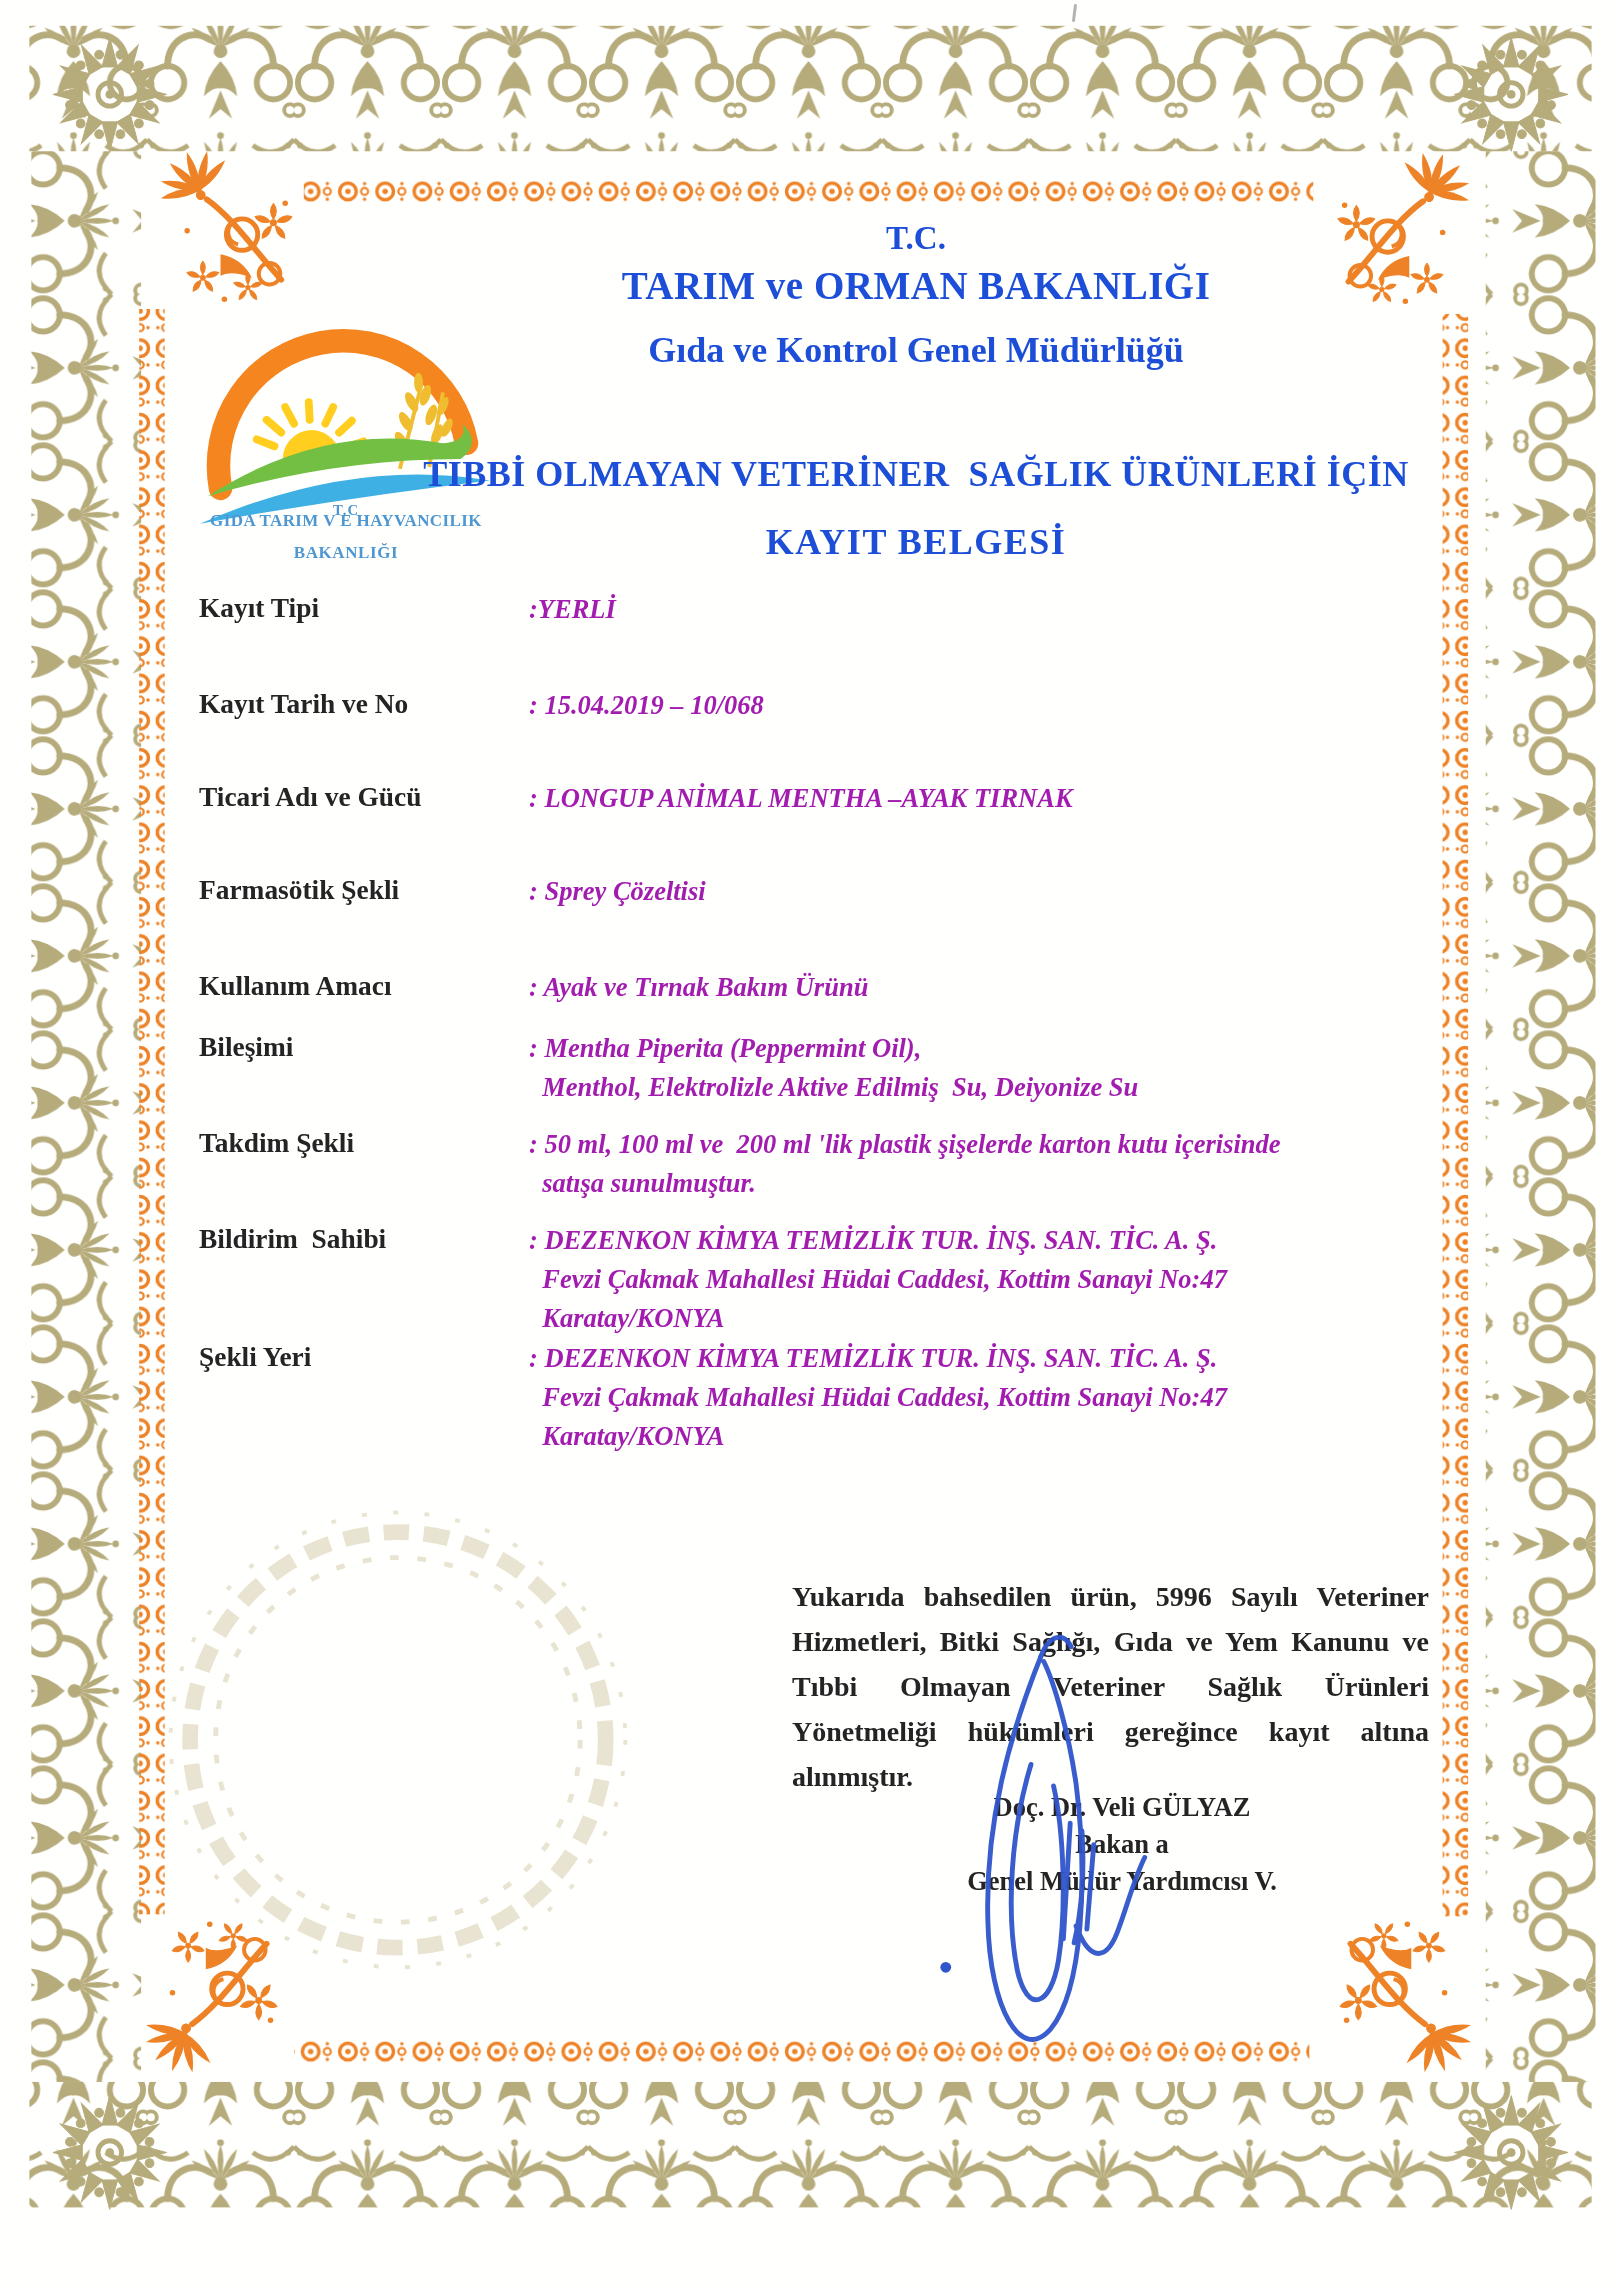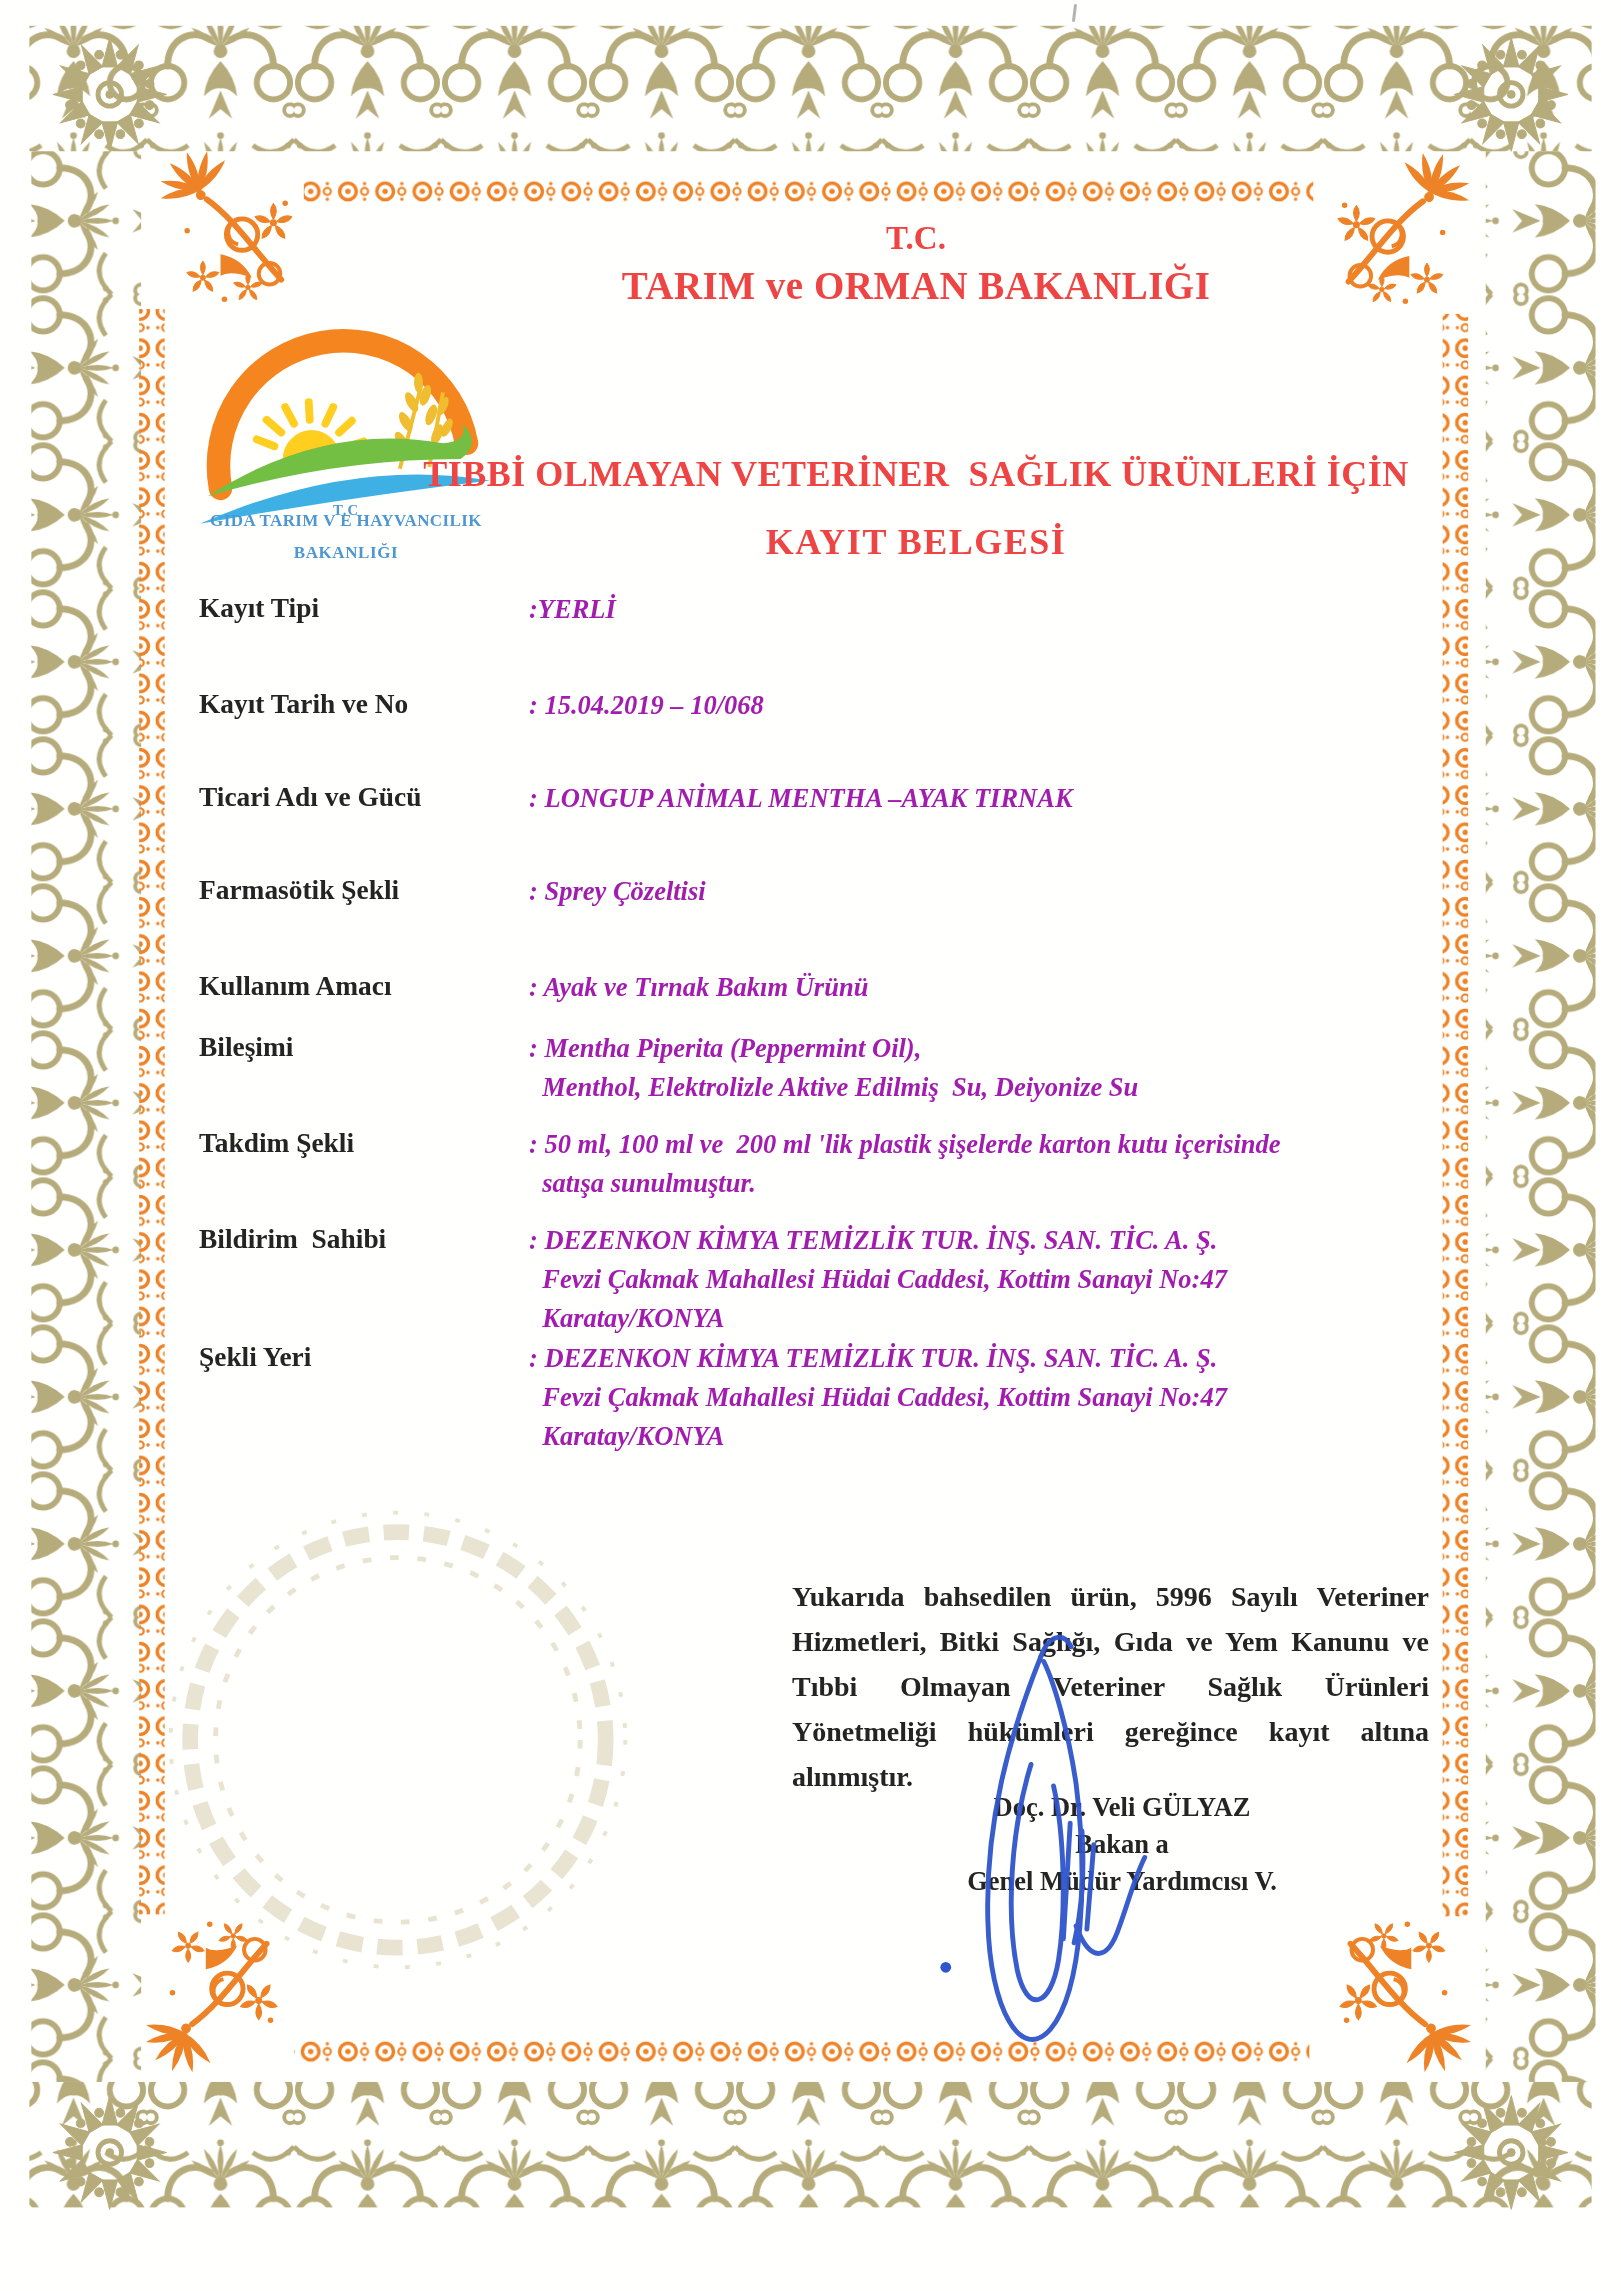--- a/index.html
+++ b/index.html
@@ -3,21 +3,21 @@
 <meta charset="utf-8">
 <style>
   html,body{margin:0;padding:0;background:#ffffff;}
   .page{position:relative;width:1621px;height:2292px;background:#fffffe;overflow:hidden;
         font-family:"Liberation Serif","DejaVu Serif",serif;color:#222;}
   .bgsvg,.sigsvg{position:absolute;left:0;top:0;pointer-events:none;}
   .bgsvg{z-index:1;}
   .textlayer{position:absolute;left:0;top:0;width:100%;height:100%;z-index:3;}
   .sigsvg{z-index:6;}
   .hline{position:absolute;left:916px;transform:translateX(-50%);white-space:pre;
-         font-weight:bold;color:#ef4444;text-align:center;}
+         font-weight:bold;color:#1d4ed8;text-align:center;}
   .h-tc{top:220px;font-size:33px;}
   .h-min{top:263px;font-size:39px;letter-spacing:0.5px;}
   .h-dir{top:329px;font-size:36px;}
   .h-t1{top:453px;font-size:36px;letter-spacing:0.5px;}
   .h-t2{top:521px;font-size:36px;letter-spacing:1.5px;}
   .frow{position:absolute;left:0;width:100%;height:0;}
   .flabel{position:absolute;left:199px;top:0;font-size:27.4px;font-weight:bold;
           color:#242424;white-space:pre;line-height:37px;text-align:right;}
   .fvalue{position:absolute;left:529px;top:0;width:921px;font-size:26.5px;font-weight:bold;
           font-style:italic;color:#a21caf;white-space:pre-wrap;line-height:39px;}
@@ -213,20 +213,21 @@
       <path d="M204 534 Q360 466 500 490 Q350 508 204 534 Z" fill="#3fb0e4"></path>
     </g>
   </svg>
 
   <div class="textlayer">
 
     <div class="topmark"></div>
 
     <div class="hline h-tc">T.C.</div>
     <div class="hline h-min">TARIM ve ORMAN BAKANLIĞI</div>
+    <div class="hline h-dir">Gıda ve Kontrol Genel Müdürlüğü</div>
     <div class="hline h-t1">TIBBİ OLMAYAN VETERİNER  SAĞLIK ÜRÜNLERİ İÇİN</div>
     <div class="hline h-t2">KAYIT BELGESİ</div>
 
     <div class="logotext lt1">T.C</div>
     <div class="logotext lt2">GIDA TARIM V E HAYVANCILIK</div>
     <div class="logotext lt3">BAKANLIĞI</div>
 
     <div class="frow" style="top:590px">
       <div class="flabel">Kayıt Tipi</div>
       <div class="fvalue">:YERLİ</div>

